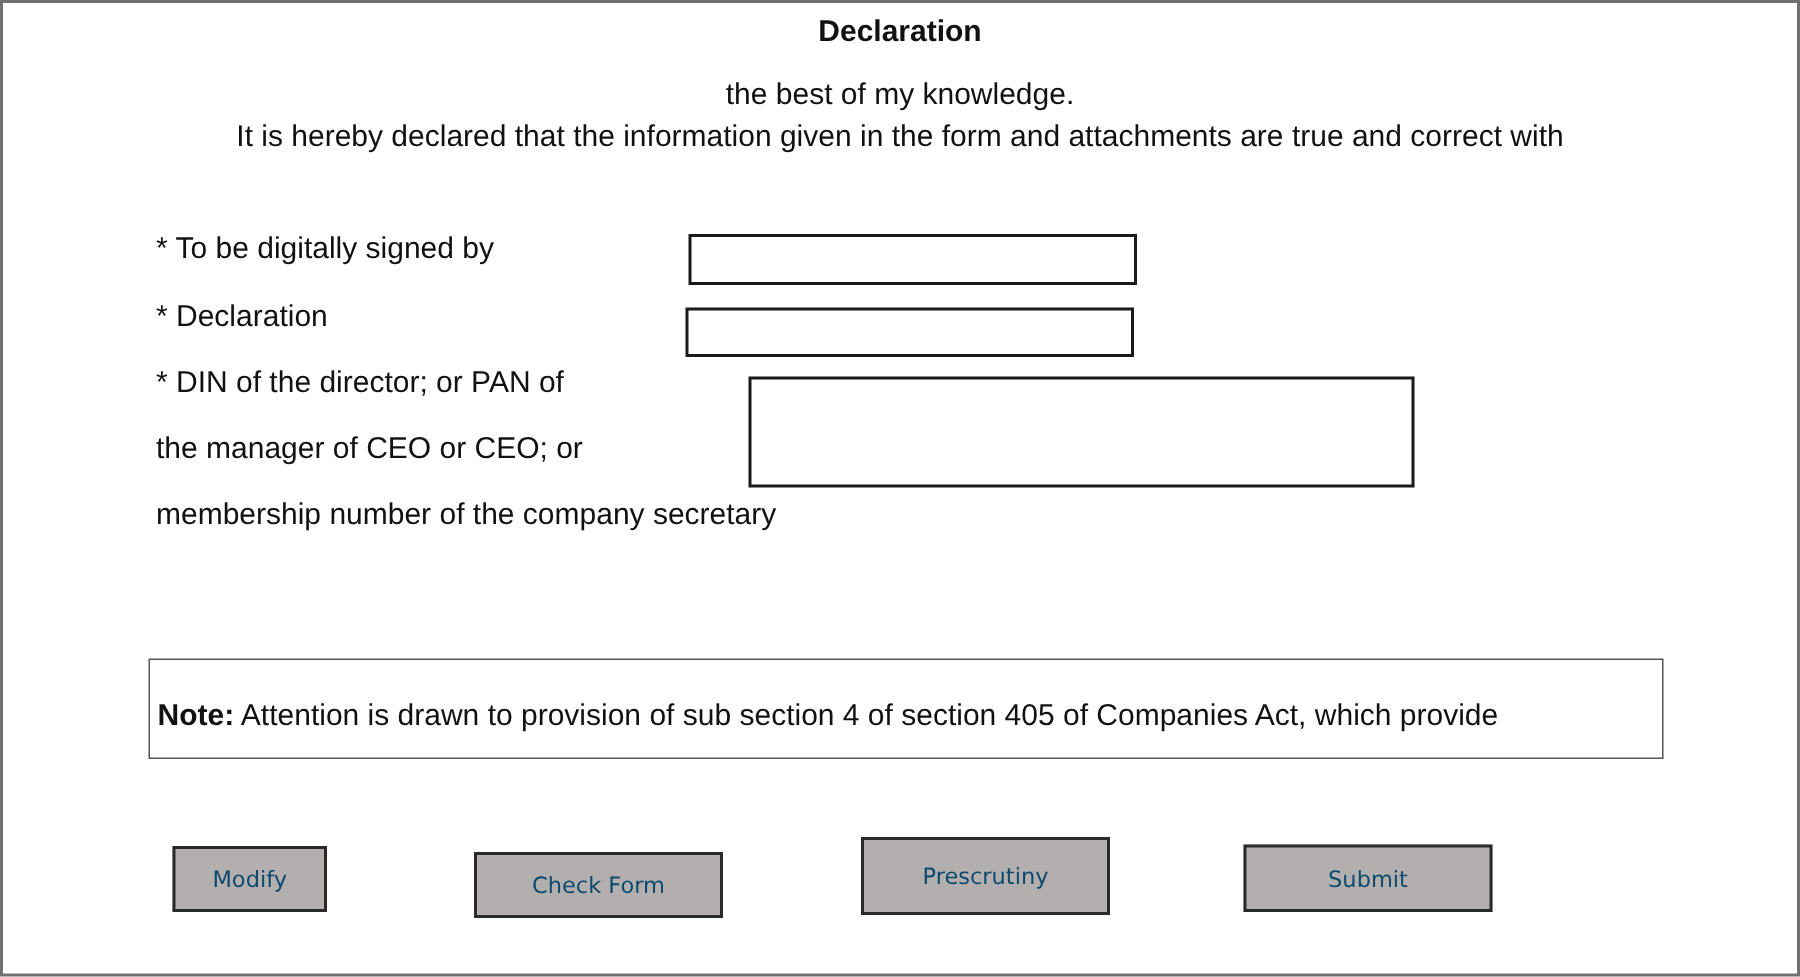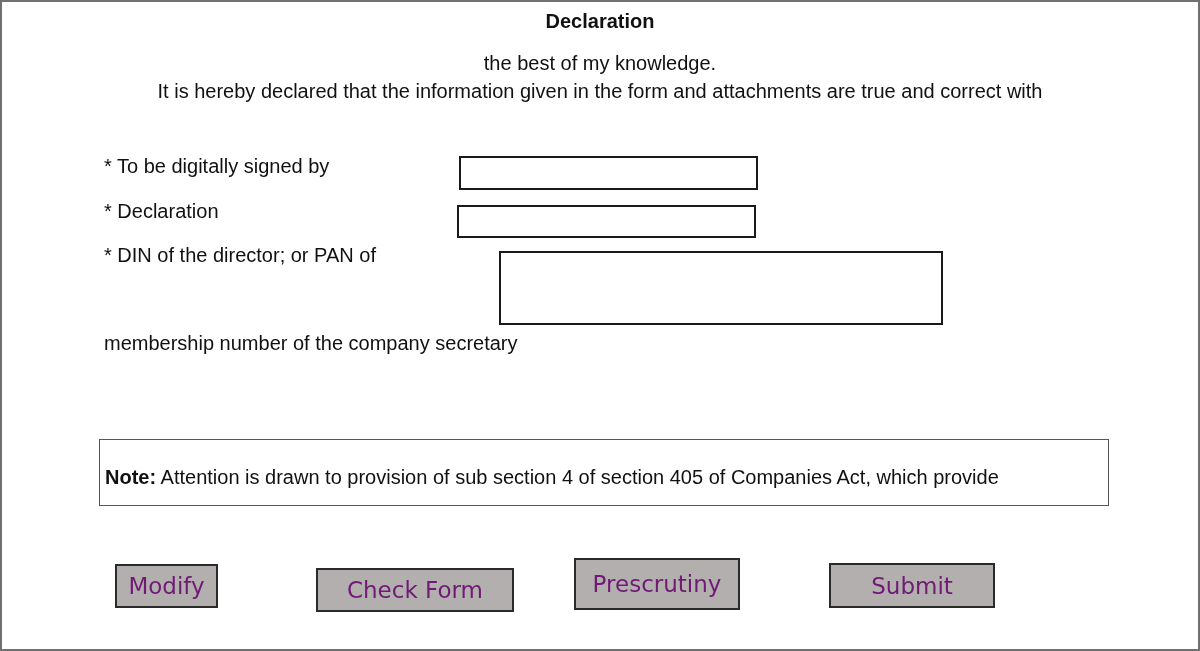--- a/index.html
+++ b/index.html
@@ -24,21 +24,21 @@
     }
     textarea.field { resize: none; }
     .note {
       position: absolute; left: 97px; top: 437px; width: 1010px; height: 67px;
       box-sizing: border-box; border: 1px solid #555; padding: 24px 5px;
       font-size: 20px; line-height: 26px; white-space: nowrap;
     }
     .note b { font-weight: bold; }
     .btn {
       position: absolute; box-sizing: border-box; border: 2px solid #2a2a2a; background: #b3afaf;
-      font-family: "DejaVu Sans", sans-serif; font-size: 23px; color: #701a75;
+      font-family: "DejaVu Sans", sans-serif; font-size: 15px; color: #0c4a6e;
       display: flex; align-items: center; justify-content: center; cursor: pointer; padding: 0;
     }
   </style>
 </head>
 <body>
 
 <div class="frame">
 
   <div class="title">Declaration</div>
 
@@ -47,25 +47,26 @@
     <div>It is hereby declared that the information given in the form and attachments are true and correct with</div>
   </div>
 
   <div class="label" style="left:102px; top:153px;">* To be digitally signed by</div>
   <input class="field" style="left: 457px; top: 154px; width: 299px; height: 34px;" type="text" value="">
 
   <div class="label" style="left:102px; top:198px;">* Declaration</div>
   <input class="field" style="left: 455px; top: 203px; width: 299px; height: 33px;" type="text" value="">
 
   <div class="label" style="left:102px; top:242px;">* DIN of the director; or PAN of</div>
+  <div class="label" style="left:102px; top:286px;">the manager of CEO or CEO; or</div>
   <div class="label" style="left:102px; top:330px;text-align:center;">membership number of the company secretary</div>
   <textarea class="field" style="left: 497px; top: 249px; width: 444px; height: 74px;"></textarea>
 
   <div class="note">
     <div><b>Note:</b><span> Attention is drawn to provision of sub section 4 of section 405 of Companies Act, which provide</span></div>
   </div>
 
   <button class="btn" style="left:113px; top:562px; width:103px; height:44px;">Modify</button>
-  <button class="btn" style="left:314px; top:566px; width:198px; height:44px;">Check Form</button>
+  <button class="btn" style="left:314px; top:566px; width:166px; height:44px;">Check Form</button>
   <button class="btn" style="left:572px; top:556px; width:166px; height:52px;">Prescrutiny</button>
   <button class="btn" style="left:827px; top:561px; width:166px; height:45px;">Submit</button>
 
 </div>
 
 </body></html>

